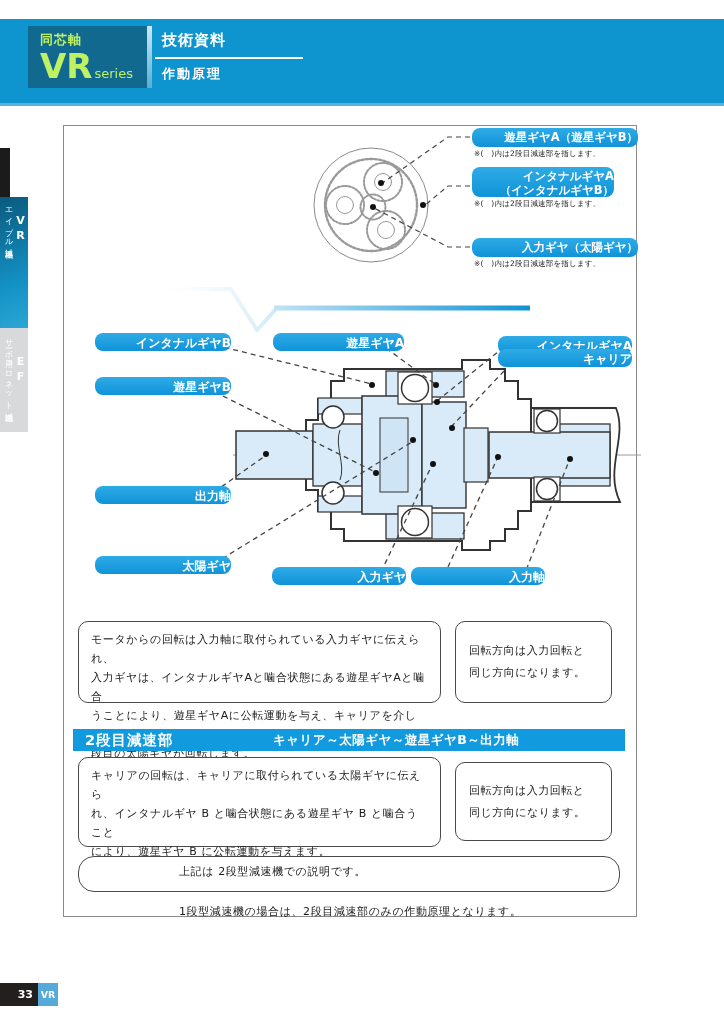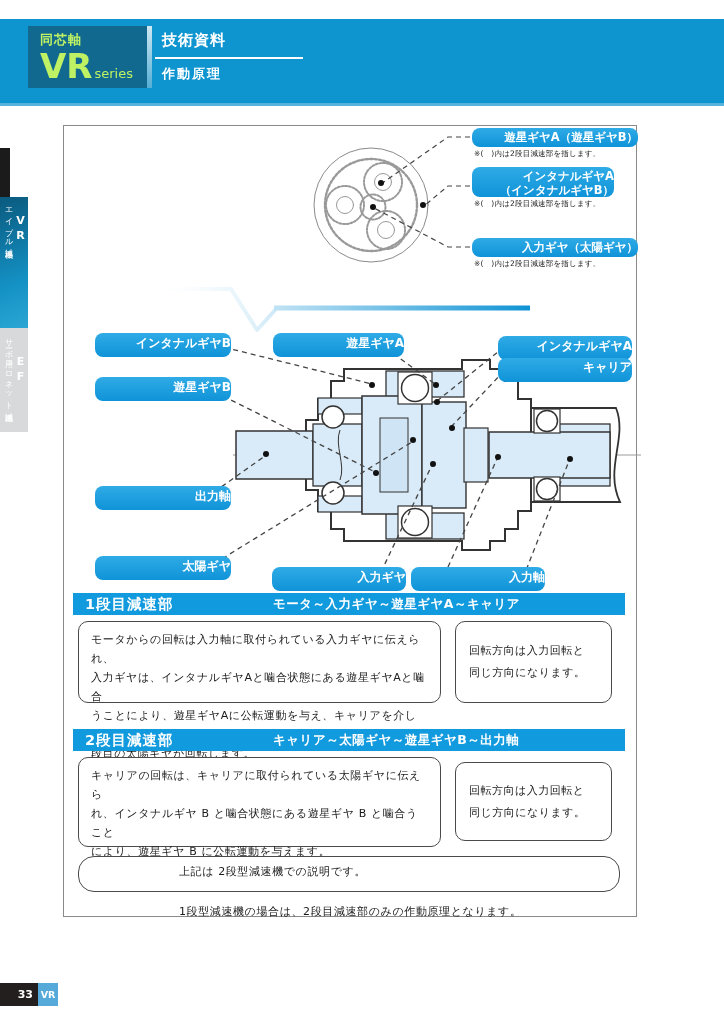--- a/index.html
+++ b/index.html
@@ -26,21 +26,21 @@
   .side-tab-ef{left:0;top:328px;width:28px;height:104px;background:#d8d9da;color:#fff;padding:5px 2px 0 3px;}
   .vtext{writing-mode:vertical-rl;text-orientation:upright;font-size:8px;letter-spacing:1px;line-height:10px;}
   .vseries{writing-mode:vertical-rl;text-orientation:upright;font-size:11px;font-weight:bold;letter-spacing:2px;line-height:12px;margin-top:12px;}
 
   
   .content-box{left:63px;top:125px;width:574px;height:792px;border:1px solid #8a8a8a;background:#fff;box-sizing:border-box;}
 
   
   .pill{background:linear-gradient(180deg,#2fabe6 0%,#0f93d8 100%);color:#fff;font-weight:bold;
         border-radius:8px;text-align:right;white-space:nowrap;z-index:3;padding-left:24px;}
-  .pill-mid{height:24px;line-height:21px;font-size:12px;}
+  .pill-mid{height:18px;line-height:21px;font-size:12px;}
   .pill-top{height:19px;line-height:19px;font-size:11.5px;}
   .pill-top2{height:30px;line-height:14px;font-size:11.5px;padding-top:2px;box-sizing:border-box;}
   .callout-note{font-size:7.5px;color:#222;letter-spacing:0.2px;white-space:nowrap;z-index:3;}
 
   
   .sec-bar{width:552px;height:22px;background:#129ade;color:#fff;z-index:3;}
   .sec-title{position:absolute;left:12px;top:0;font-size:14.5px;font-weight:bold;line-height:22px;letter-spacing:1px;}
   .sec-flow{position:absolute;left:200px;top:0;font-size:12.5px;font-weight:bold;line-height:22px;letter-spacing:0.5px;}
   .round-box{border:1.2px solid #4a4a4a;border-radius:10px;background:#fff;box-sizing:border-box;z-index:3;}
   .body-text{padding:8px 12px;font-size:11px;line-height:19px;letter-spacing:0.6px;white-space:pre-line;color:#1a1a1a;}
@@ -187,31 +187,27 @@
     <div>インタナルギヤA</div>
     <div>（インタナルギヤB）</div>
   </div>
   <div class="abs callout-note" style="left:474px;top:199px;">※(　)内は2段目減速部を指します。</div>
   <div class="abs pill pill-top" style="left:472px;top:238px;width:142px;">入力ギヤ（太陽ギヤ）</div>
   <div class="abs callout-note" style="left:474px;top:259px;">※(　)内は2段目減速部を指します。</div>
 
   <div class="abs pill pill-mid" style="left:95px;top:333px;width:112px;">インタナルギヤB</div>
   <div class="abs pill pill-mid" style="left:273px;top:333px;width:107px;">遊星ギヤA</div>
   <div class="abs pill pill-mid" style="left:498px;top:336px;width:110px;">インタナルギヤA</div>
-  <div class="abs pill pill-mid" style="left:498px;top:358px;width:110px;font-family:Liberation Mono, monospace;">キャリア</div>
+  <div class="abs pill pill-mid" style="left:498px;top:349px;width:110px;">キャリア</div>
   <div class="abs pill pill-mid" style="left:95px;top:377px;width:112px;">遊星ギヤB</div>
   <div class="abs pill pill-mid" style="left:95px;top:486px;width:112px;">出力軸</div>
   <div class="abs pill pill-mid" style="left:95px;top:556px;width:112px;">太陽ギヤ</div>
   <div class="abs pill pill-mid" style="left:272px;top:567px;width:110px;">入力ギヤ</div>
   <div class="abs pill pill-mid" style="left:411px;top:567px;width:110px;">入力軸</div>
 
-  <div class="abs sec-bar" style="left:73px;top:593px;">
-    <span class="sec-title">1段目減速部</span>
-    <span class="sec-flow">モータ～入力ギヤ～遊星ギヤA～キャリア</span>
-  </div>
   <div class="abs round-box" style="left:78px;top:621px;width:363px;height:82px;">
     <div class="body-text">モータからの回転は入力軸に取付られている入力ギヤに伝えられ、
 入力ギヤは、インタナルギヤAと噛合状態にある遊星ギヤAと噛合
 うことにより、遊星ギヤAに公転運動を与え、キャリアを介して2
 段目の太陽ギヤが回転します。</div>
   </div>
   <div class="abs round-box side-note" style="left:455px;top:621px;width:157px;height:82px;">回転方向は入力回転と
 同じ方向になります。</div>
 
   <div class="abs sec-bar" style="left:73px;top:729px;">

